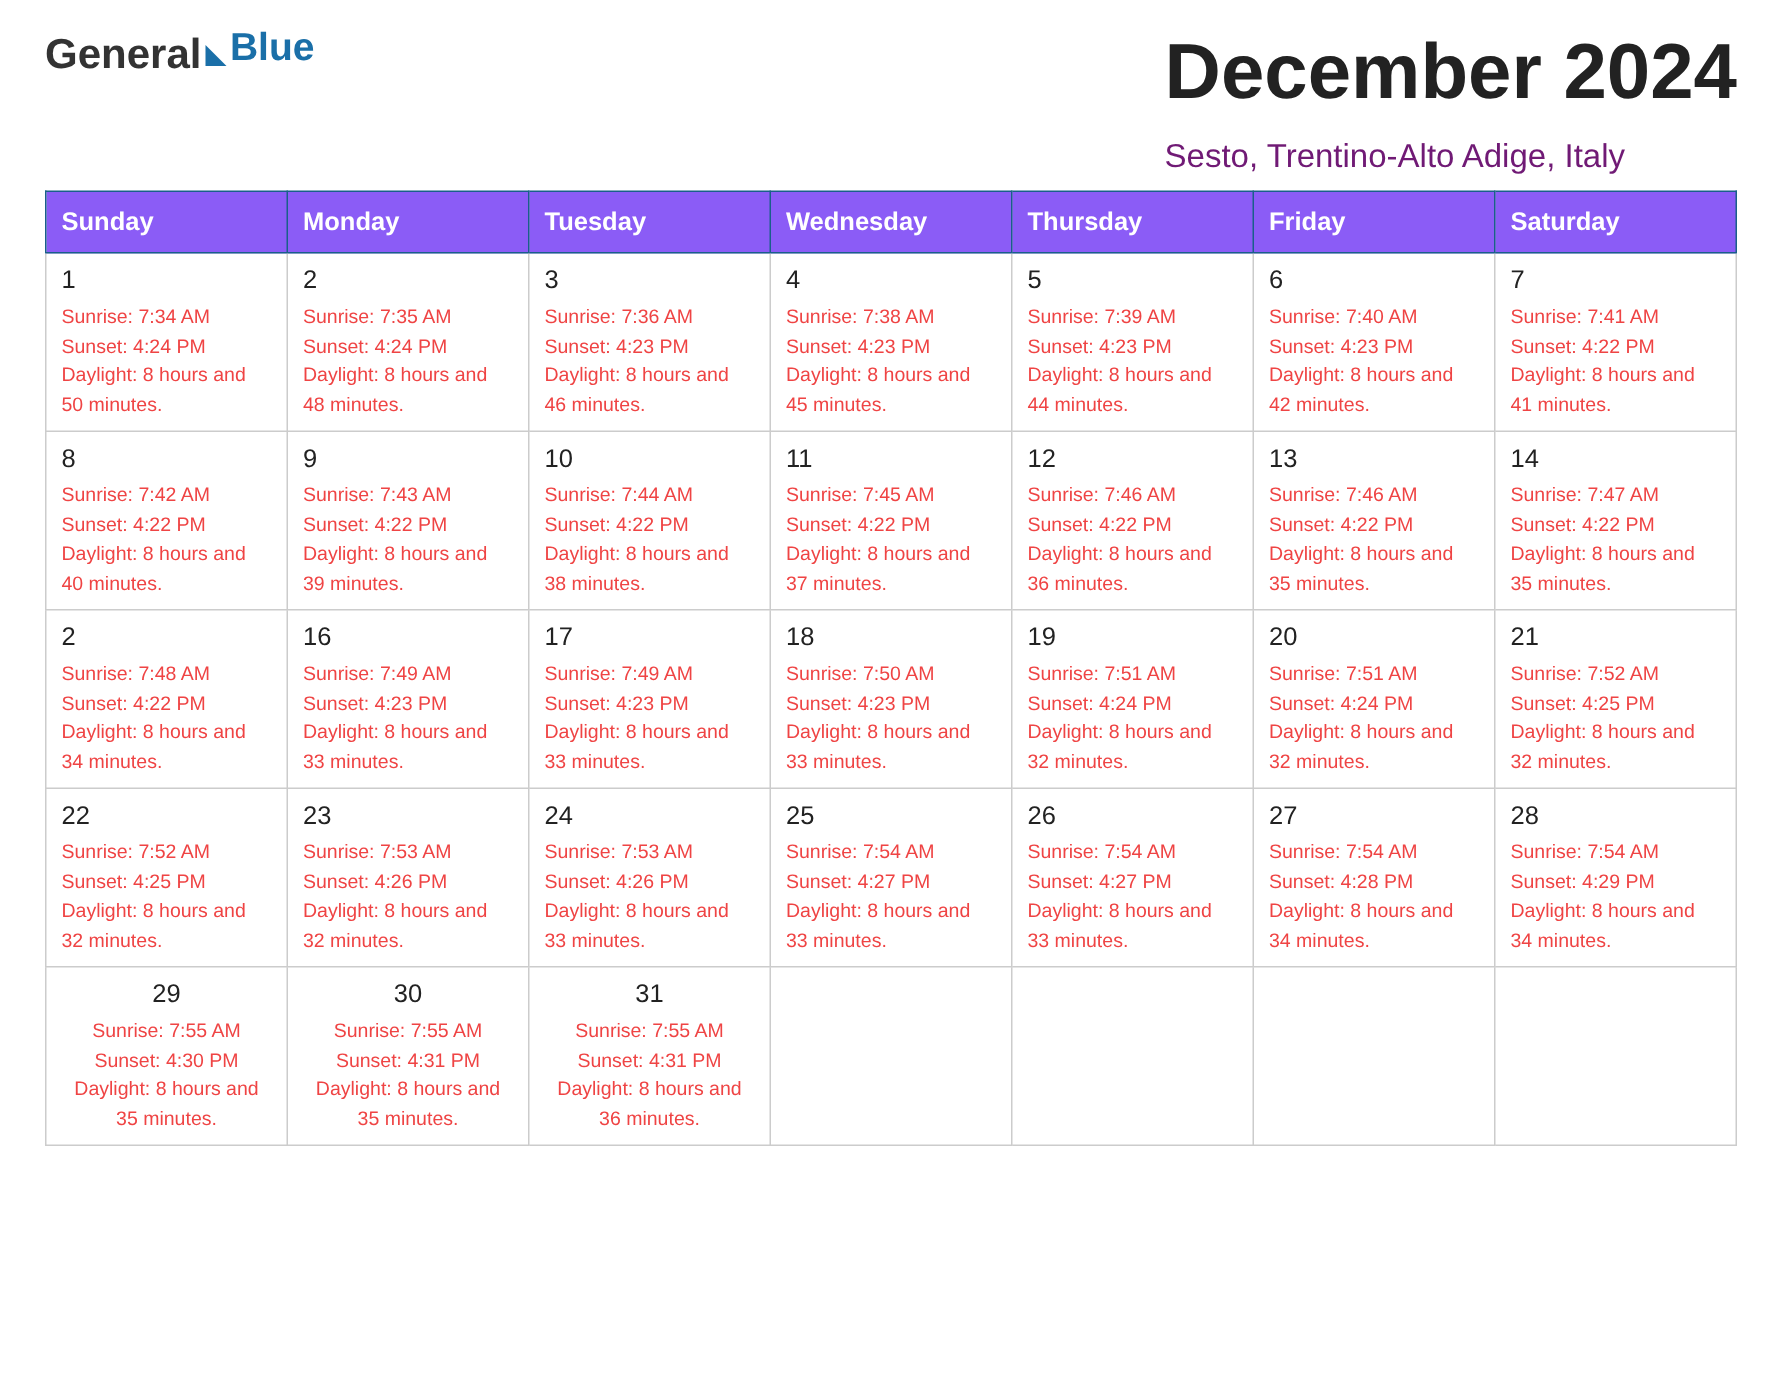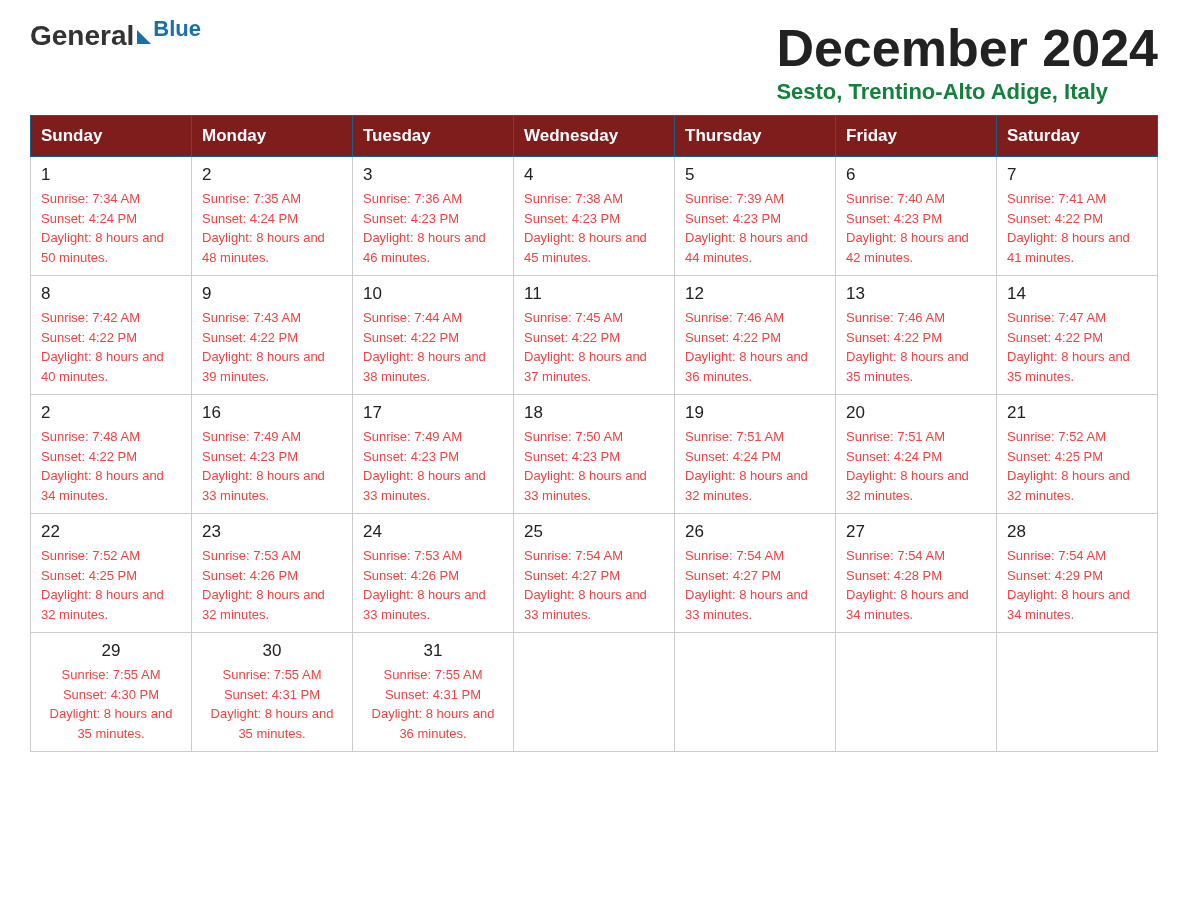--- a/index.html
+++ b/index.html
@@ -34,47 +34,46 @@
       height: 0;
       border-left: 14px solid #1a6fa8;
       border-top: 14px solid transparent;
       border-bottom: 0px solid transparent;
       display: inline-block;
       margin-left: 3px;
       margin-bottom: -2px;
     }
     .logo-sub {
       color: #1a6fa8;
-      font-size: 22px;
+      font-size: 26px;
       font-weight: bold;
       margin-top: -4px;
       margin-left: 2px;
     }
     .title-area {
       text-align: left;
     }
     .month-title {
       font-size: 52px;
       font-weight: bold;
       color: #222;
       line-height: 1.1;
     }
     .location {
       font-size: 22px;
-      color: #15803d;
-      margin-top: 2px;
-      font-weight: bold;
+      color: #701a75;
+      margin-top: 14px;
     }
     table {
       width: 100%;
       border-collapse: collapse;
       margin-top: 8px;
     }
     th {
-      background-color: #7f1d1d;
+      background-color: #8b5cf6;
       color: #fff;
       font-size: 17px;
       padding: 10px 10px;
       text-align: left;
       border: 1px solid #1a5f8a;
     }
     td {
       vertical-align: top;
       padding: 8px 10px;
       border: 1px solid #ccc;

